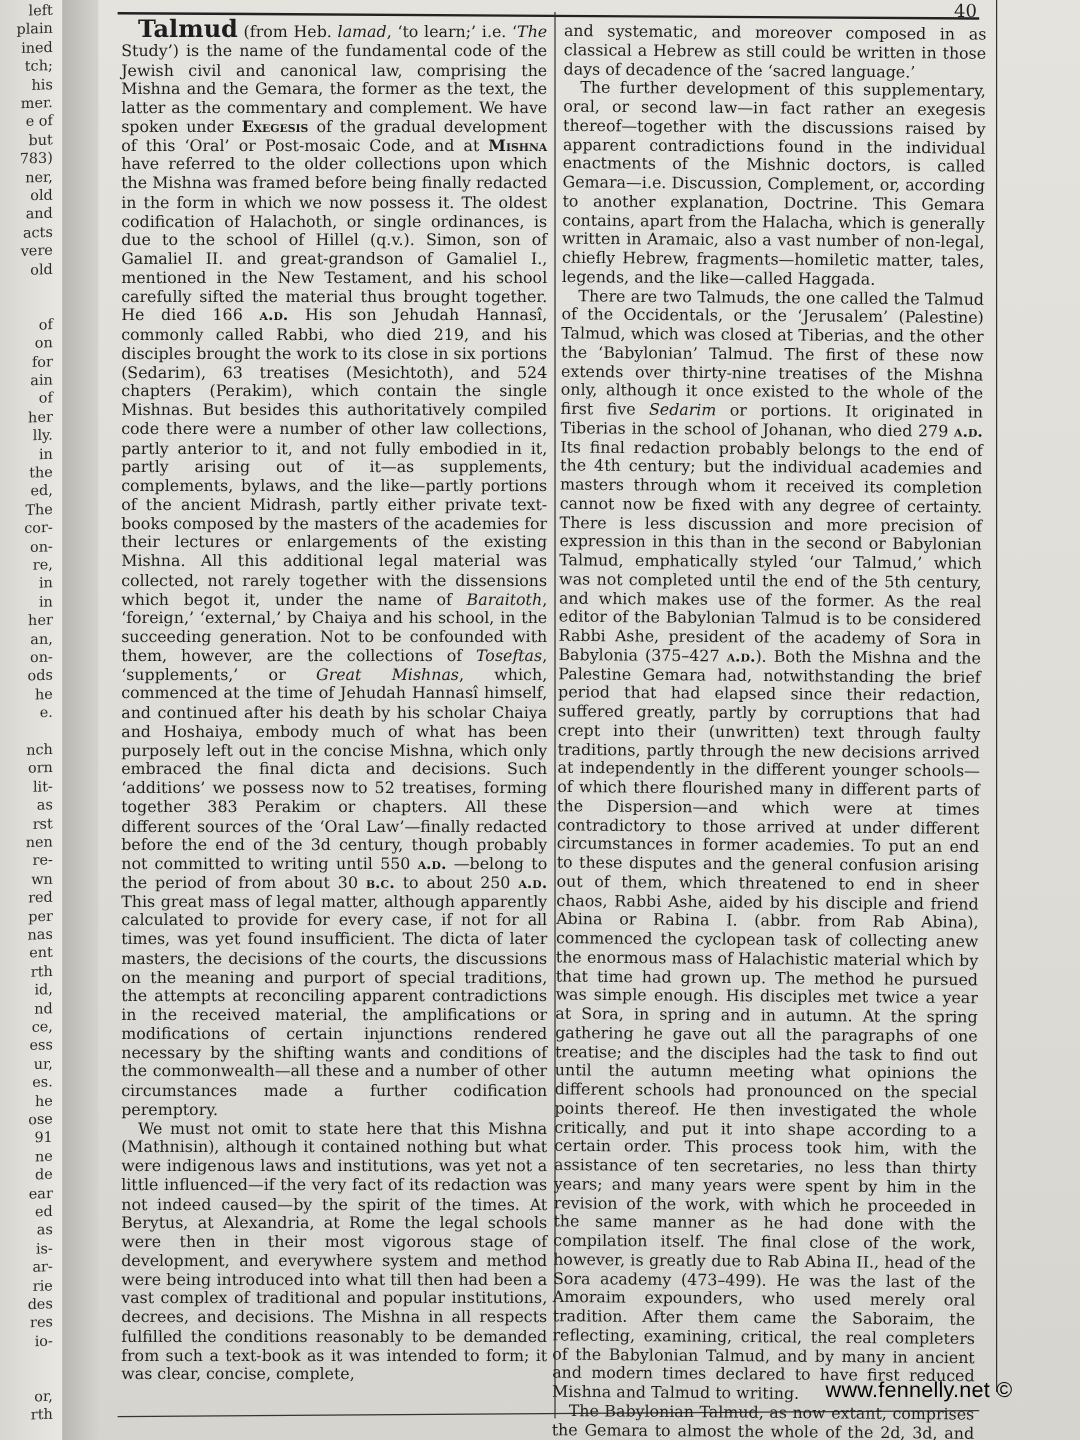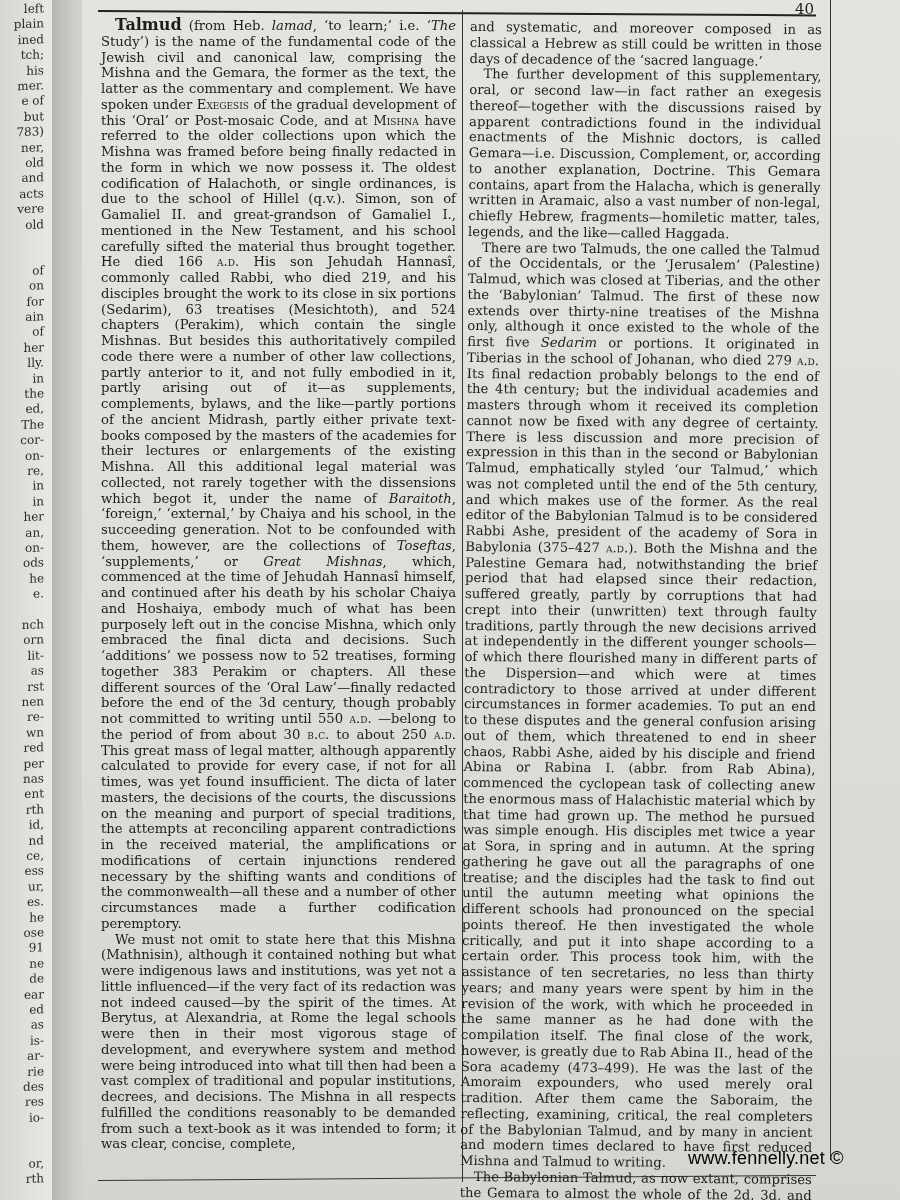--- a/index.html
+++ b/index.html
@@ -37,22 +37,22 @@
   .col {
     position:absolute; top:17px;
     font-family:"DejaVu Serif", serif;
     font-size:13.2px; line-height:15.75px; color:#1d1d1d;
     text-align:justify;
   }
   .col-left { left:101px; width:355px; }
   .col-right { left:470px; width:352px; top:19px; transform:rotate(0.5deg); transform-origin:left top; }
   .col p { margin:0; text-indent:0; hyphens:none; }
   .col p.ind { text-indent:14px; }
-  .head { font-weight:bold; font-size:16px; }
-  .sc { font-variant:small-caps; }
+  .head { font-weight:bold; font-size:20px; }
+  .sc { font-variant:small-caps;font-weight:bold; }
   .watermark {
     position:absolute; left:688px; top:1148px;
     font-family:"Liberation Sans", sans-serif; font-size:18px; color:#000;
     letter-spacing:0.2px;
   }
 </style>
 </head>
 <body>
 
 <div class="left-page" id="leftpage">

